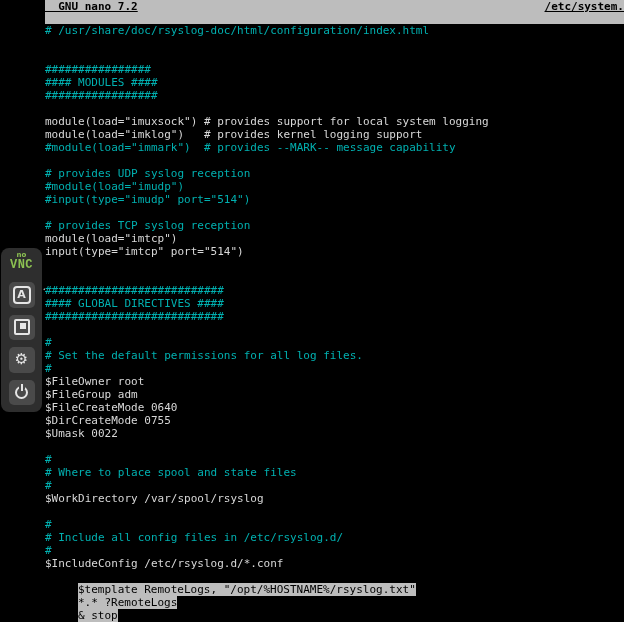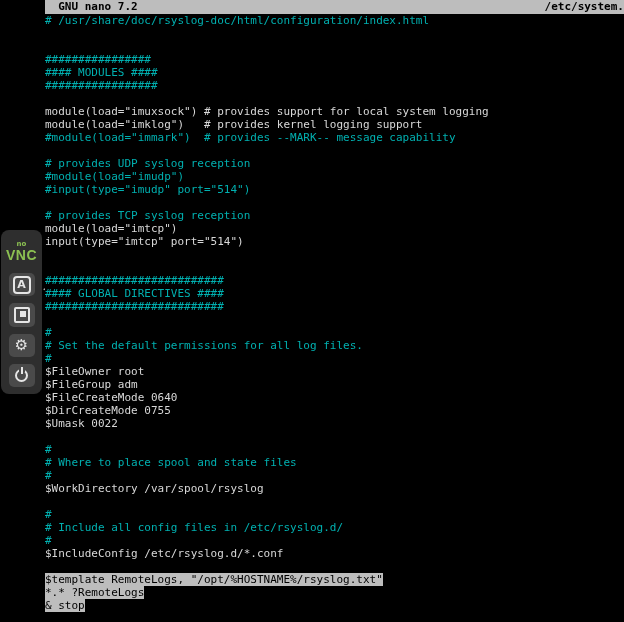--- a/index.html
+++ b/index.html
@@ -6,37 +6,37 @@
   html, body { width:624px; height:622px; background:#000; overflow:hidden; }
   body { font-family:"DejaVu Sans Mono", monospace; }
 
   .stage { position:relative; width:624px; height:622px; background:var(--page-bg,#000); }
 
   
   .terminal { position:absolute; left:45px; top:0; right:0; bottom:0; background:var(--page-bg,#000); }
   .titlebar {
     display:flex; justify-content:space-between;
     background:var(--header-bg,#bdbdbd); color:var(--header-fg,#000);
-    font-size:11px; line-height:14px; height:14px;
-    font-weight:bold; white-space:pre;
+    font-size:11px; line-height:14px; height:24px;
+    font-weight:bold; white-space:pre;text-decoration:underline;
   }
   .screen { font-size:11px; line-height:13px; color:var(--text,#d8d8d8); white-space:pre; }
   .tline { height:13px; }
   .tline.comment { color:var(--comment,#00b0b0); }
-  .tline.sel .selspan { background:var(--selection-bg,#bdbdbd); color:var(--selection-fg,#000); }
+  .tline.sel .selspan { background:var(--selection-bg,#bdbdbd); color:var(--selection-fg,#000);margin-left:33px; }
 
   
   .vnc-panel {
-    position:absolute; left:1px; top:230px; width:41px; height:164px;
+    position:absolute; left:1px; top:248px; width:41px; height:164px;
     background:var(--panel-bg,#2e2e2e); border-radius:8px;
-    display:flex; flex-direction:column; align-items:center; padding-top:11px;
+    display:flex; flex-direction:column; align-items:center; padding-top:4px;
   }
   .logo { display:flex; flex-direction:column; align-items:center; line-height:1; margin-bottom:11px; }
   .logo-no  { font-size:7px;  font-weight:bold; color:var(--logo-green,#8cc152); font-family:"DejaVu Sans",sans-serif; }
-  .logo-vnc { font-size:14px; font-weight:bold; color:var(--logo-green,#8cc152); font-family:Liberation Sans, sans-serif; letter-spacing:.5px; }
+  .logo-vnc { font-size:12px; font-weight:bold; color:var(--logo-green,#8cc152); font-family:Liberation Mono, monospace; letter-spacing:.5px; }
   .vbtn {
     width:26px; height:26px; background:var(--button-bg,#4a4a4a); border:none; border-radius:5px;
     margin:0 0 7px 0; display:flex; align-items:center; justify-content:center;
     color:var(--icon-fg,#e6e6e6); cursor:pointer; padding:0;
   }
   .akey-icon {
     width:18px; height:18px; border:2px solid var(--icon-fg,#e6e6e6); border-radius:4px;
     font-size:11px; font-weight:bold; display:flex; align-items:center; justify-content:center;
     font-family:"DejaVu Sans",sans-serif; color:var(--icon-fg,#e6e6e6);
   }

